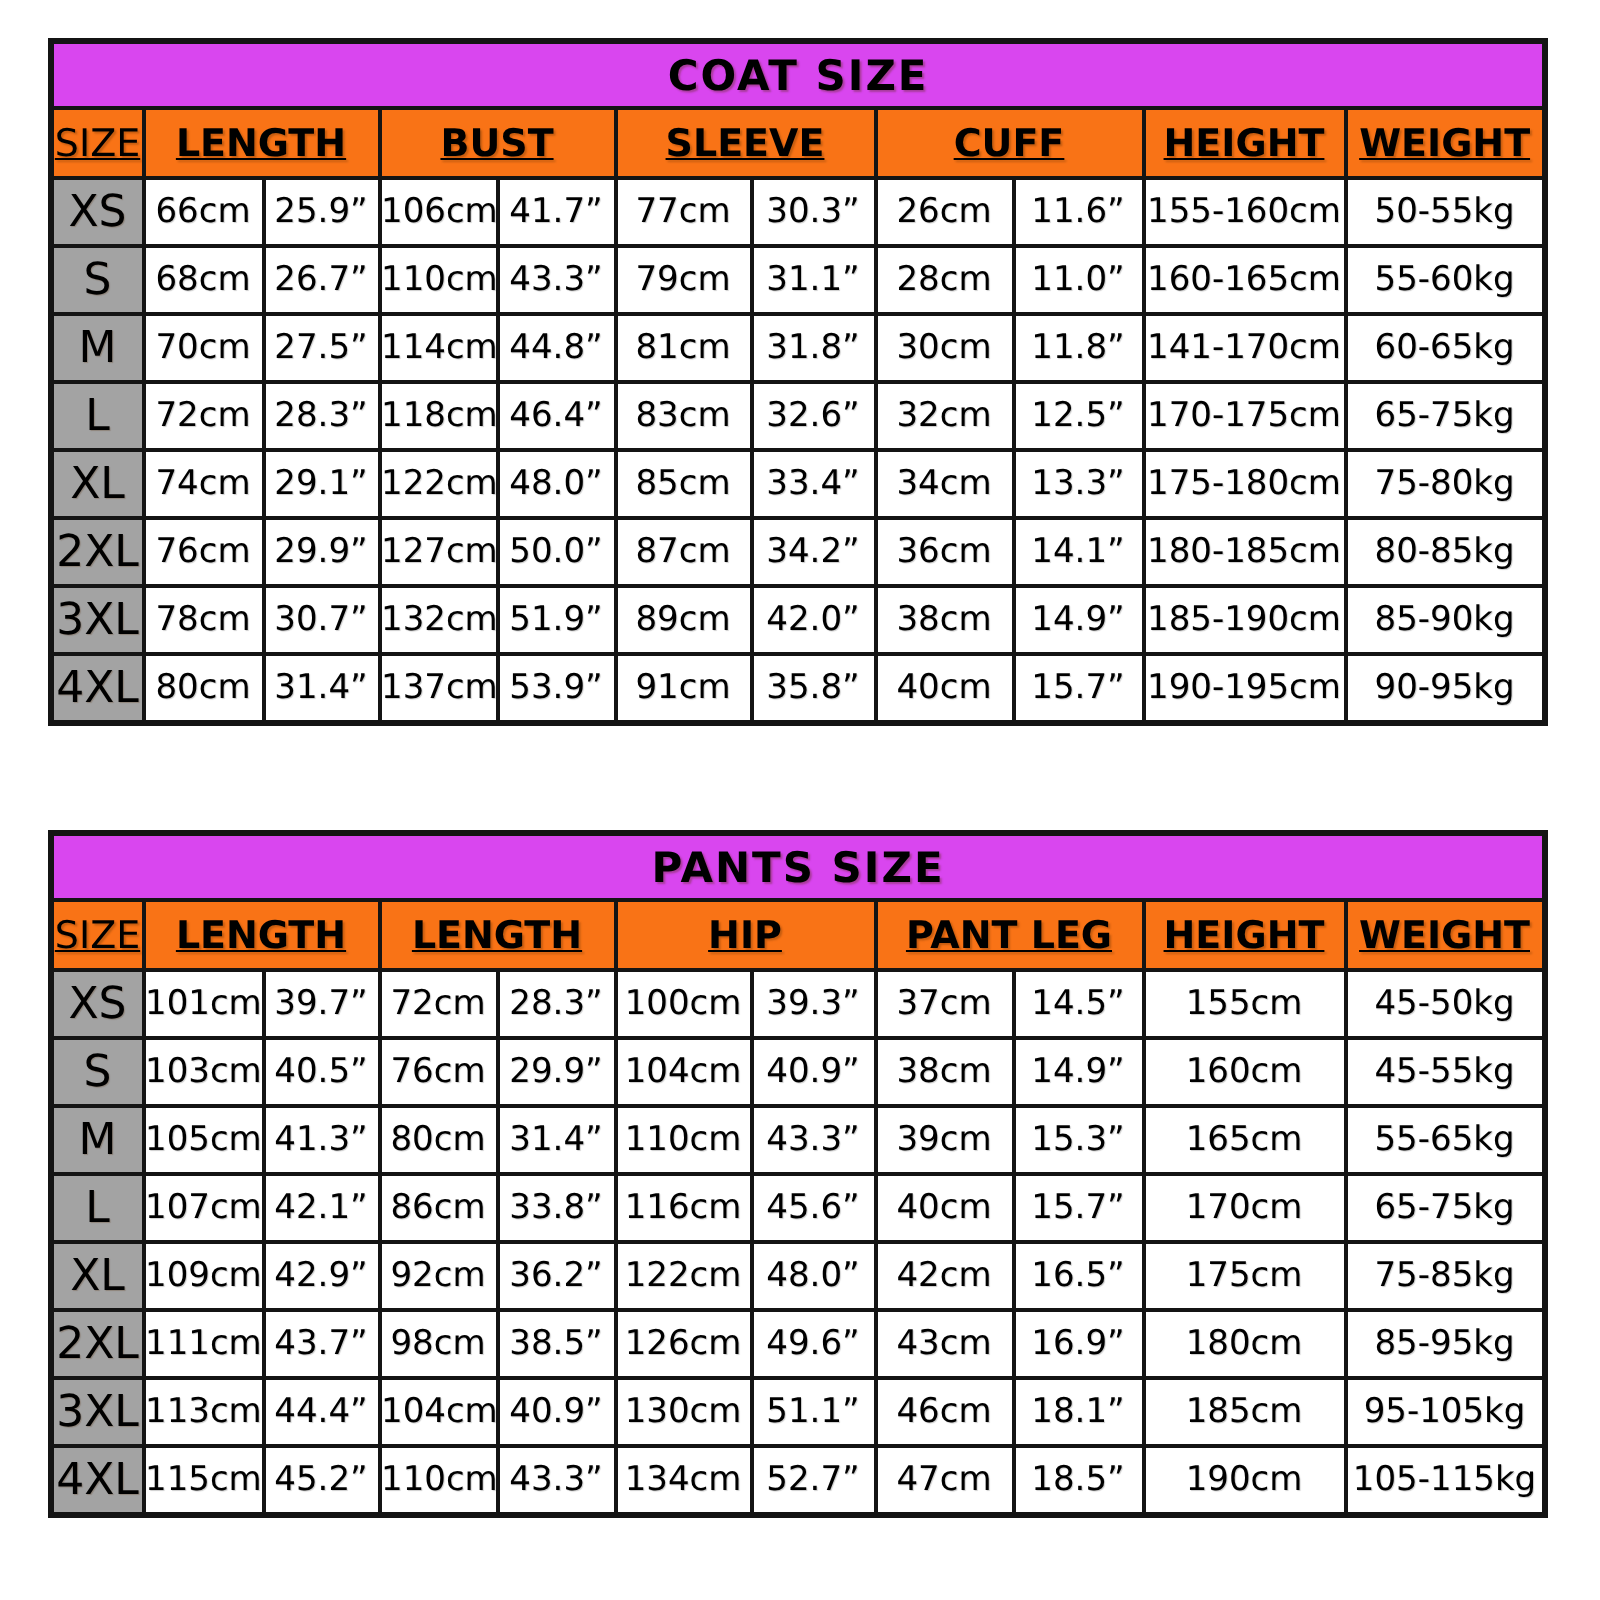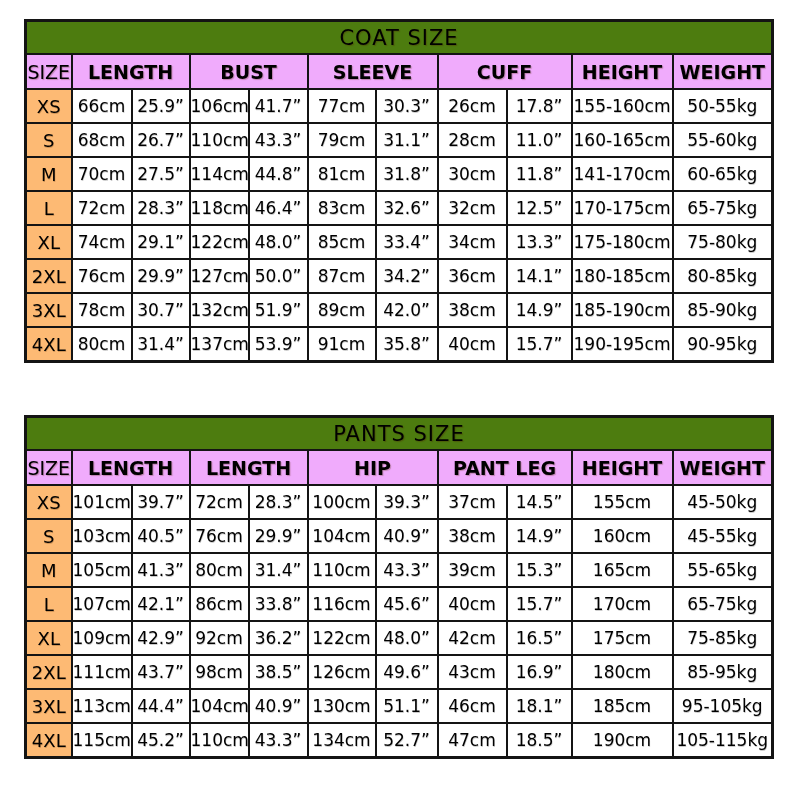--- a/index.html
+++ b/index.html
@@ -34,41 +34,42 @@
   }
   table.size-table td {
     border: 2px solid #141414;
     text-align: center;
     vertical-align: middle;
     padding: 0;
     overflow: hidden;
     white-space: nowrap;
   }
   .title-cell {
-    background: #4d7c0f;
-    font-weight: normal;
+    background: #d946ef;
+    font-weight: bold;
     font-size: 21px;
     height: 31px;
     letter-spacing: 1px;
     text-shadow: 1px 1px 1px rgba(80, 40, 0, 0.35);
   }
   .head-cell {
-    background: #f0abfc;
+    background: #f97316;
     font-weight: bold;
     font-size: 19px;
     height: 33px;
     text-shadow: 1px 1px 1px rgba(80, 40, 0, 0.3);
+    text-decoration: underline;
   }
   .head-cell.size-head {
     font-weight: normal;
     font-size: 19px;
   }
   .size-cell {
-    background: #fdba74;
-    font-size: 18px;
+    background: #a3a3a3;
+    font-size: 22px;
     height: 32px;
     text-shadow: 0.5px 0.5px 0.5px rgba(80, 40, 0, 0.25);
   }
   .data-cell {
     background: #ffffff;
     font-size: 17px;
     height: 32px;
     text-shadow: 0.5px 0.5px 0.5px rgba(0, 0, 0, 0.2);
   }
 </style>
@@ -106,21 +107,21 @@
           </tr>
           <tr>
             <td class="size-cell">XS</td>
             <td class="data-cell">66cm</td>
             <td class="data-cell">25.9”</td>
             <td class="data-cell">106cm</td>
             <td class="data-cell">41.7”</td>
             <td class="data-cell">77cm</td>
             <td class="data-cell">30.3”</td>
             <td class="data-cell">26cm</td>
-            <td class="data-cell">17.8”</td>
+            <td class="data-cell">11.6”</td>
             <td class="data-cell">155-160cm</td>
             <td class="data-cell">50-55kg</td>
           </tr>
           <tr>
             <td class="size-cell">S</td>
             <td class="data-cell">68cm</td>
             <td class="data-cell">26.7”</td>
             <td class="data-cell">110cm</td>
             <td class="data-cell">43.3”</td>
             <td class="data-cell">79cm</td>

